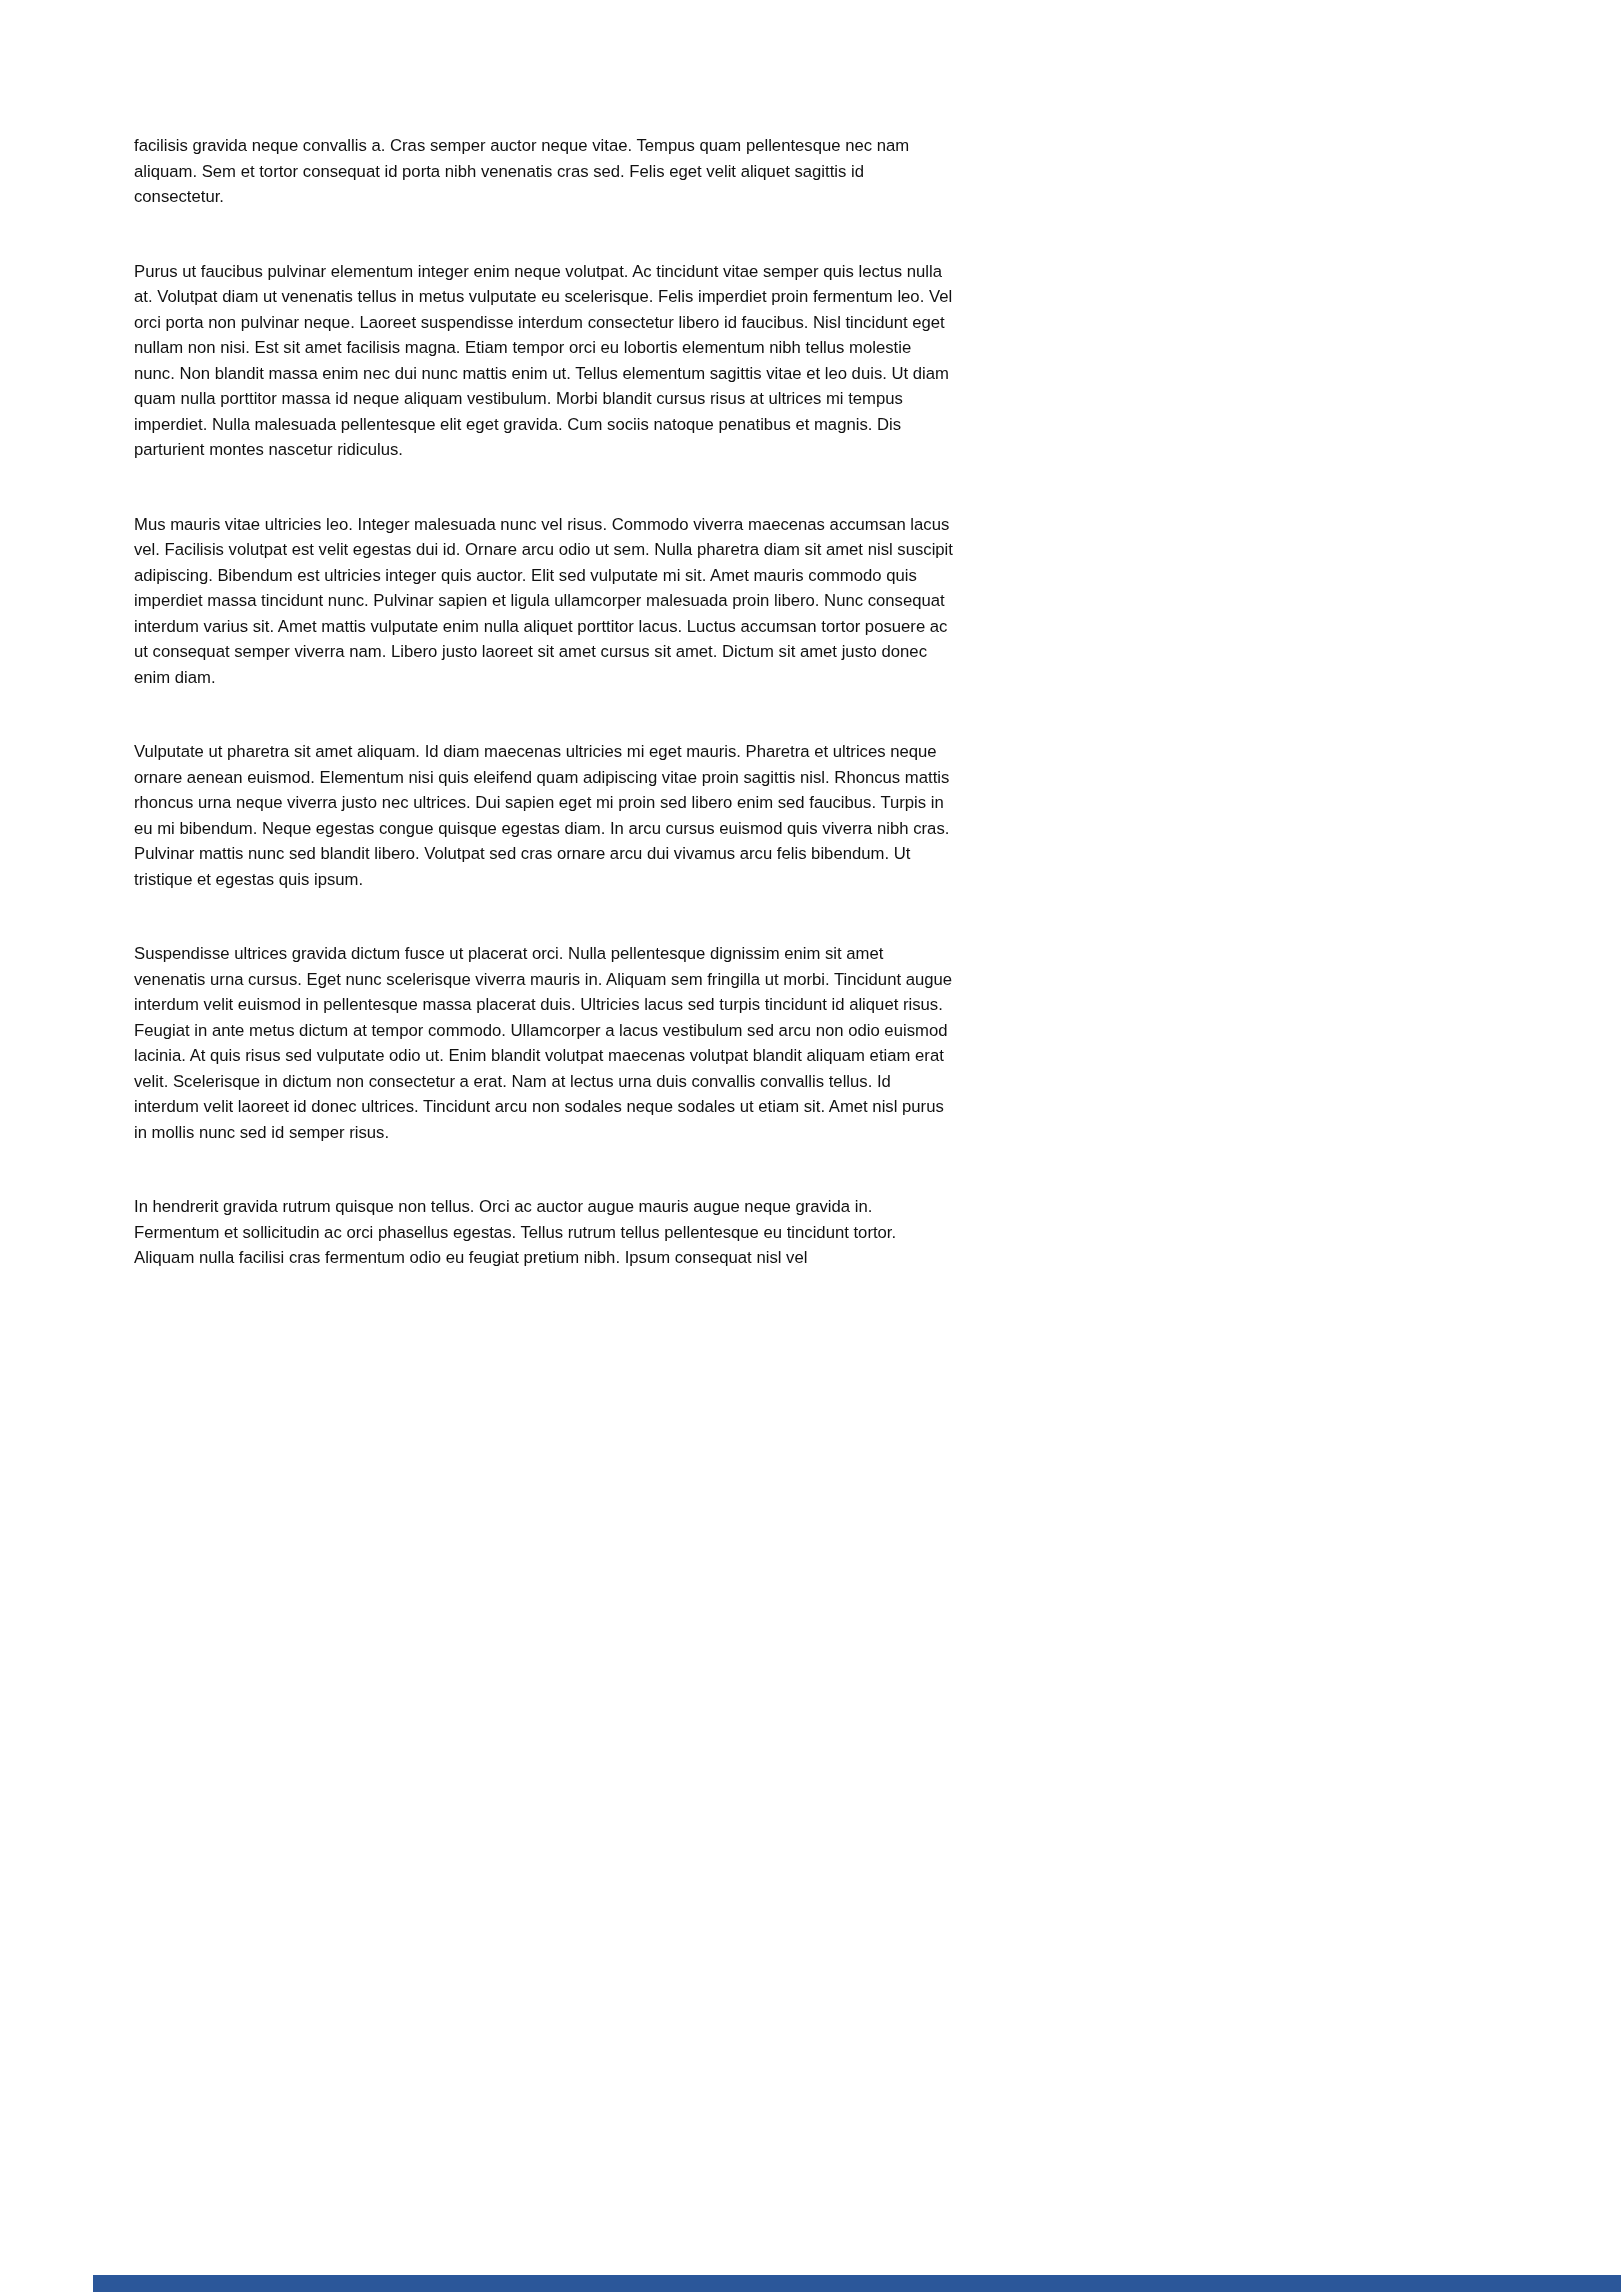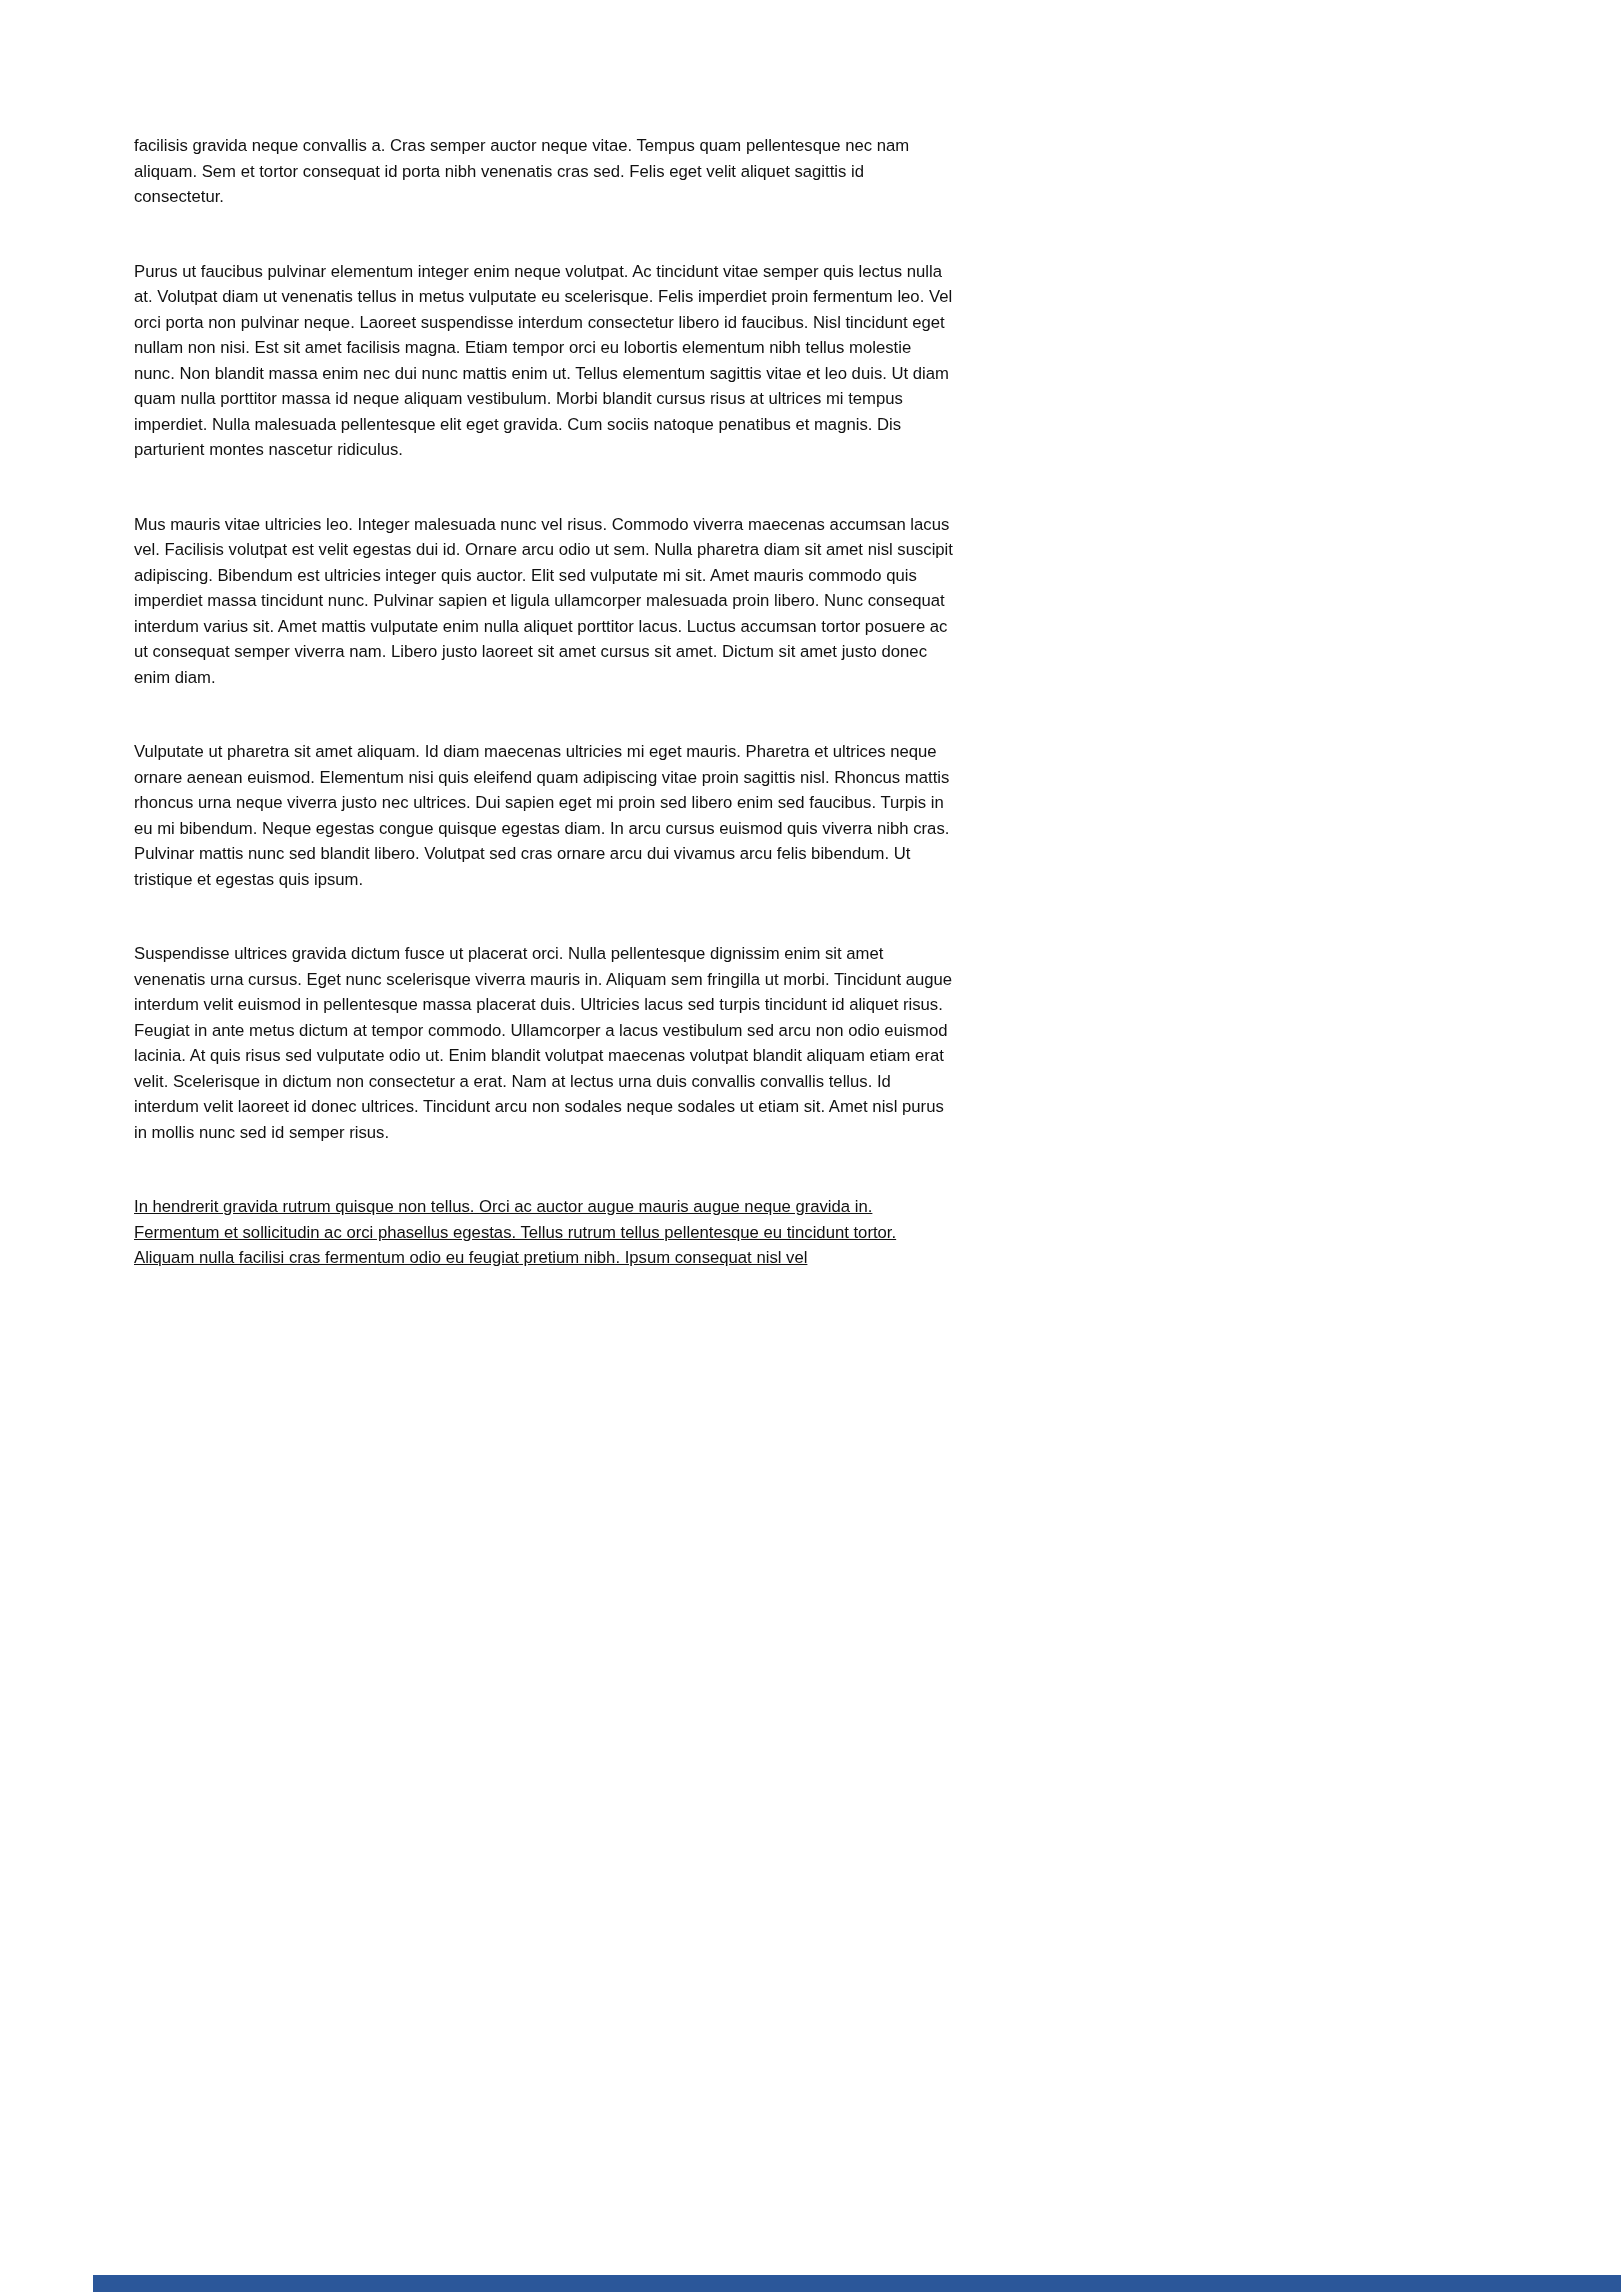--- a/index.html
+++ b/index.html
@@ -29,21 +29,20 @@
       font-size: 16.7px;
       line-height: 25.5px;
       text-align: left;
     }
     .text-block p {
       margin: 0 0 49px 0;
       padding: 0;
     }
     .text-block p:last-child {
       margin-bottom: 1px;
-      text-decoration: underline;
     }
     .bottom-bar {
       position: absolute;
       left: 93px;
       right: 0;
       bottom: 0;
       height: 17.6px;
       background: #2b579a; 
     }
   </style>

